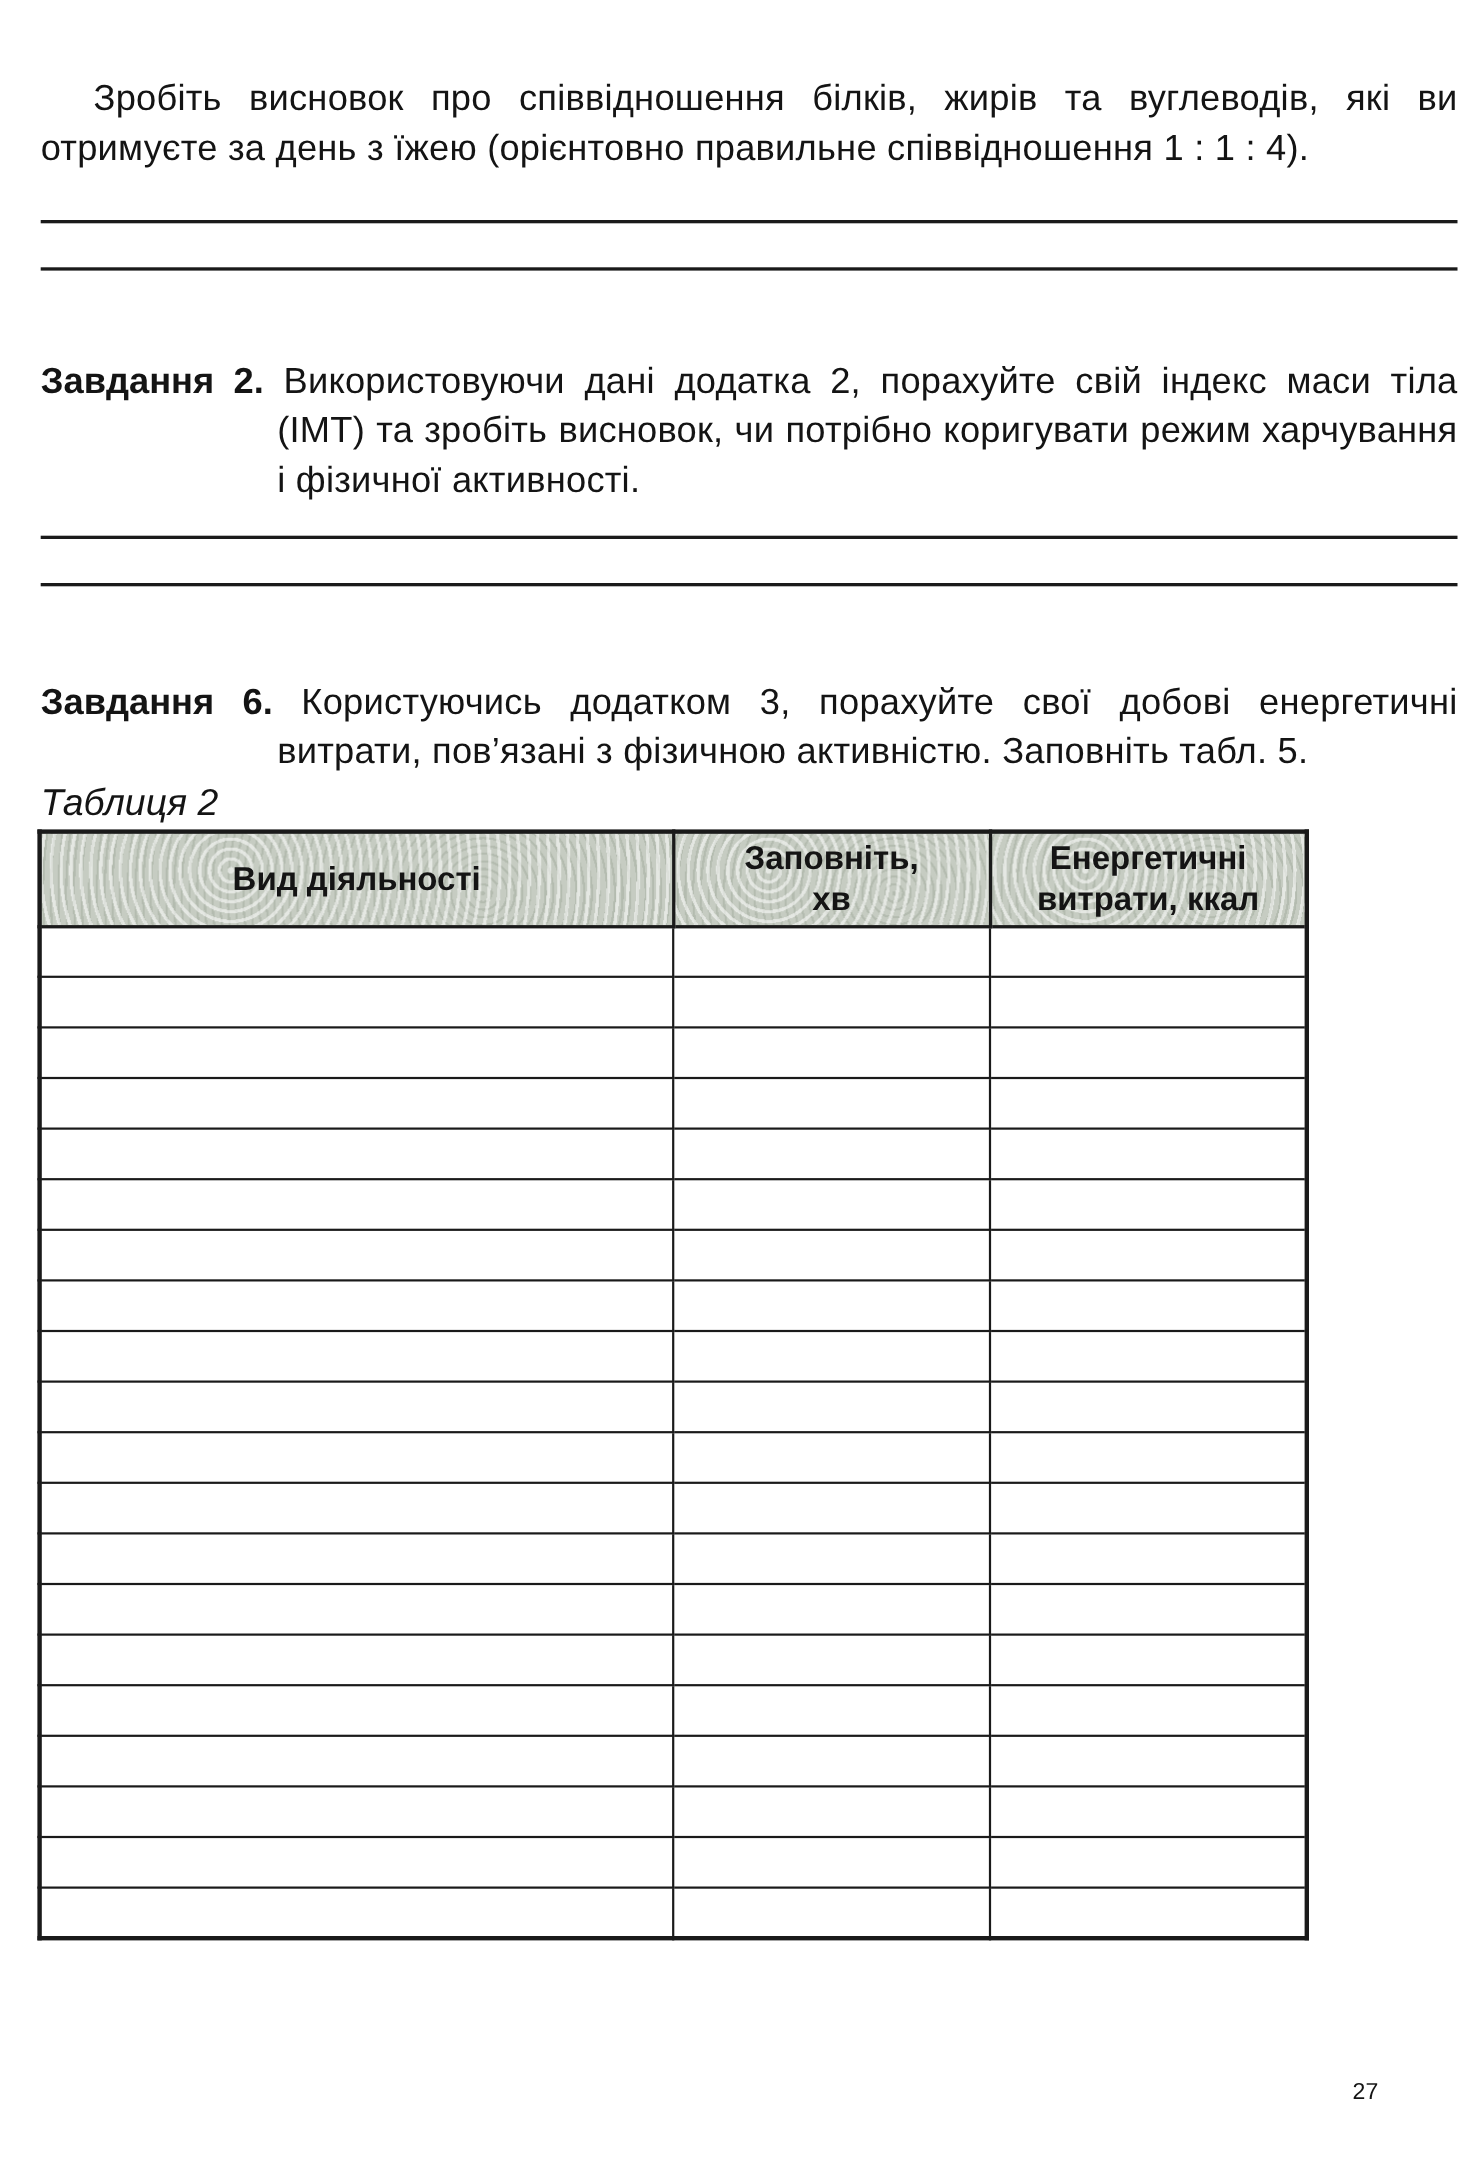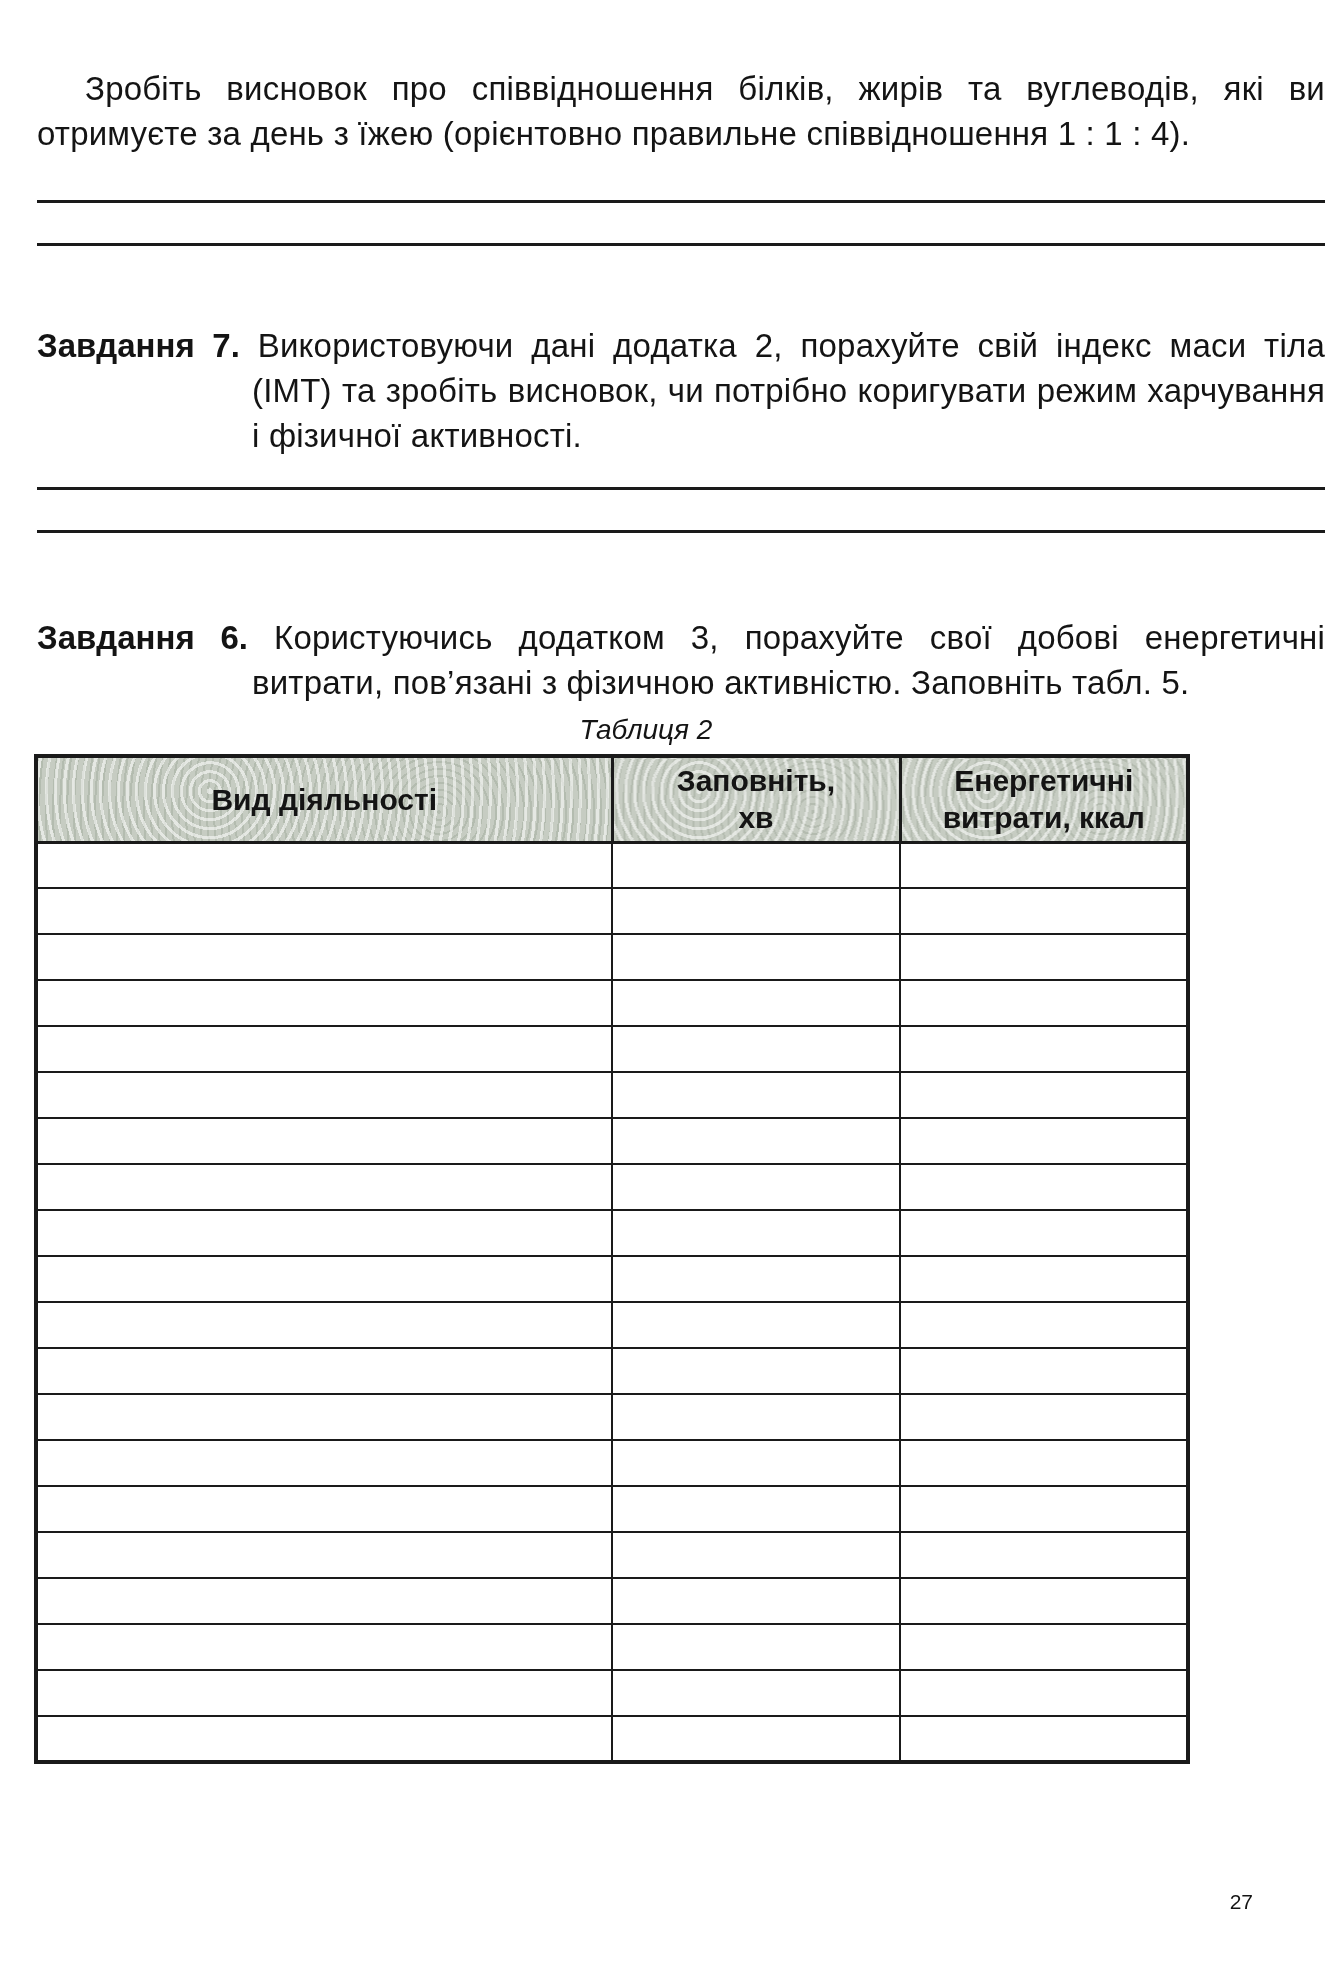--- a/index.html
+++ b/index.html
@@ -41,22 +41,22 @@
     text-indent: -215px;
     letter-spacing: 0.2px;
   }
   .task-2 { margin-top: 77px; }
   .task-3 { margin-top: 82px; }
   .task b { font-weight: bold; letter-spacing: 0; }
 
   .table-caption {
     margin-top: 6px;
     margin-right: 70px;
-    text-align: center;
-    font-size: 28px;
+    text-align: left;
+    font-size: 34px;
     font-style: italic;
     line-height: 38px;
   }
 
   table.activity-table {
     margin-top: 5px;
     margin-left: -3px;
     width: 1156px;
     border-collapse: collapse;
     border: 4px solid var(--border);
@@ -97,21 +97,21 @@
 </head>
 <body>
 
 <div class="content">
 
   <p class="intro">Зробіть висновок про співвідношення білків, жирів та вуглеводів, які ви отримуєте за день з їжею (орієнтовно правильне співвідношення 1 : 1 : 4).</p>
 
   <div class="answer-line gap-a"></div>
   <div class="answer-line gap-b"></div>
 
-  <p class="task task-2"><b>Завдання 7.</b> <span>Використовуючи дані додатка 2, порахуйте свій індекс маси тіла (ІМТ) та зробіть висновок, чи потрібно коригувати режим харчування і фізичної активності.</span></p>
+  <p class="task task-2"><b>Завдання 2.</b> <span>Використовуючи дані додатка 2, порахуйте свій індекс маси тіла (ІМТ) та зробіть висновок, чи потрібно коригувати режим харчування і фізичної активності.</span></p>
 
   <div class="answer-line gap-c"></div>
   <div class="answer-line gap-b"></div>
 
   <p class="task task-3"><b>Завдання 6.</b> <span>Користуючись додатком 3, порахуйте свої добові енергетичні витрати, пов’язані з фізичною активністю. Заповніть табл. 5.</span></p>
 
   <div class="table-caption">Таблиця 2</div>
 
   <table class="activity-table">
     <thead>

